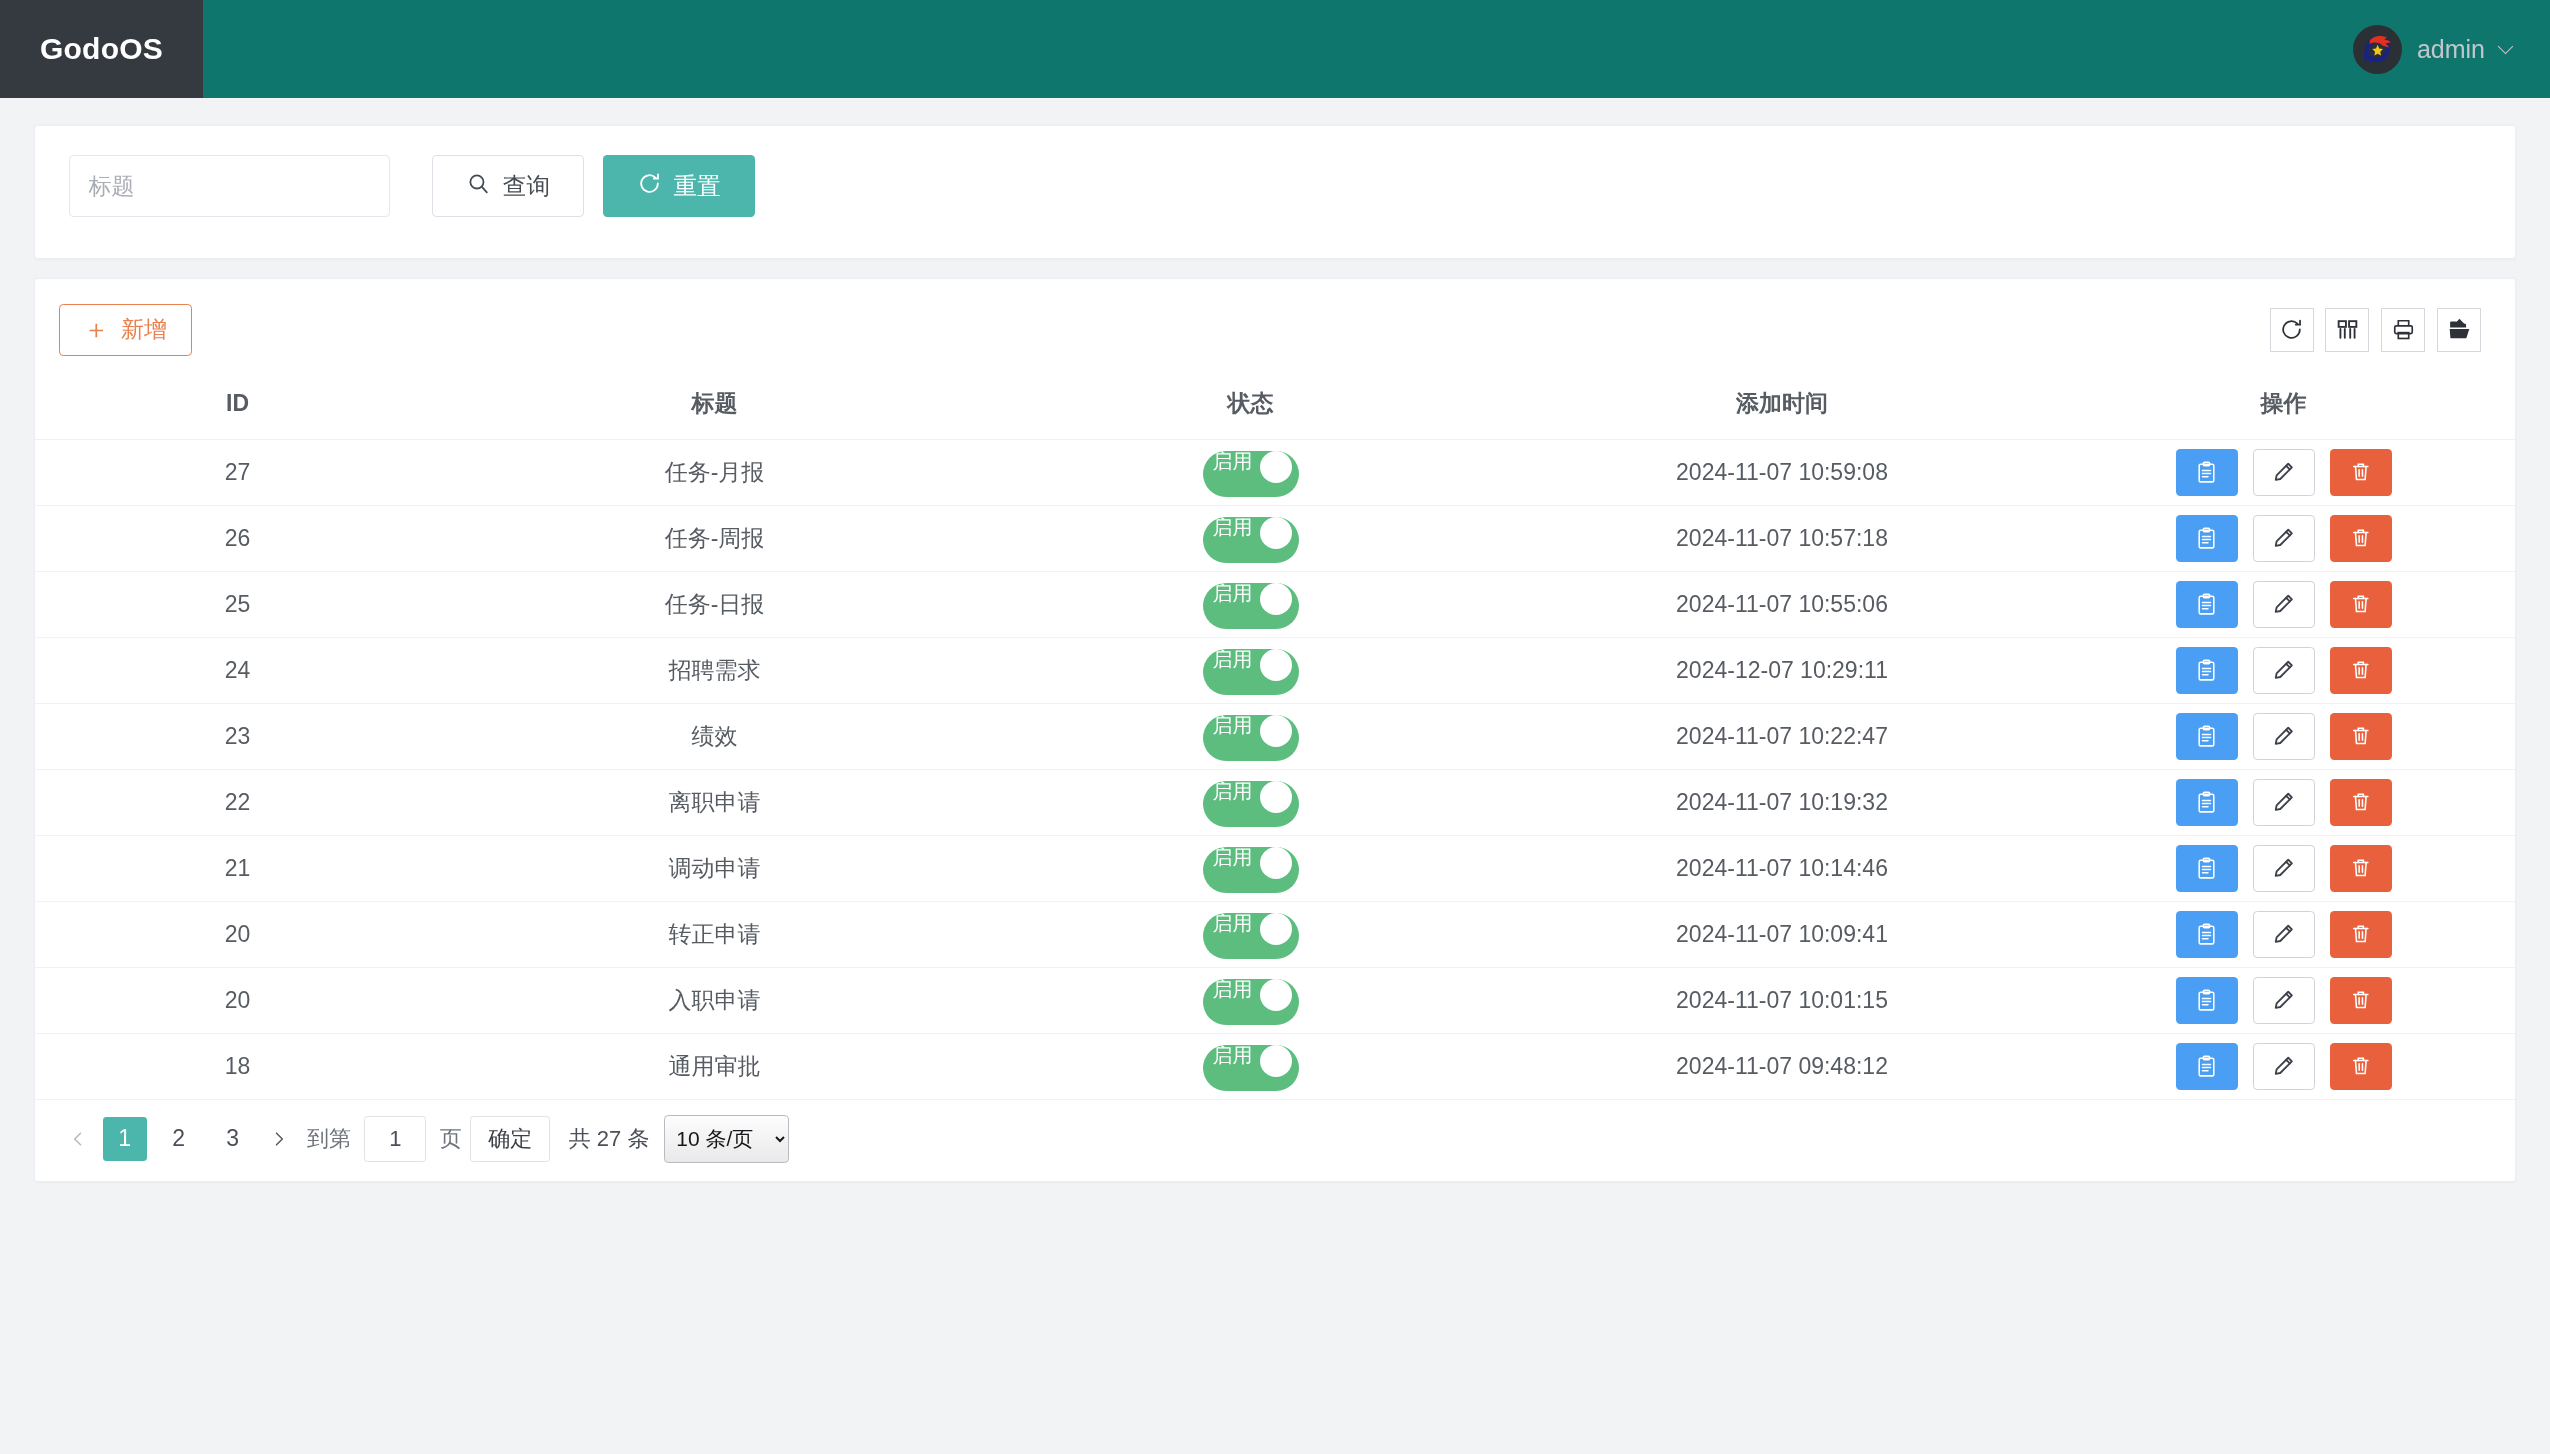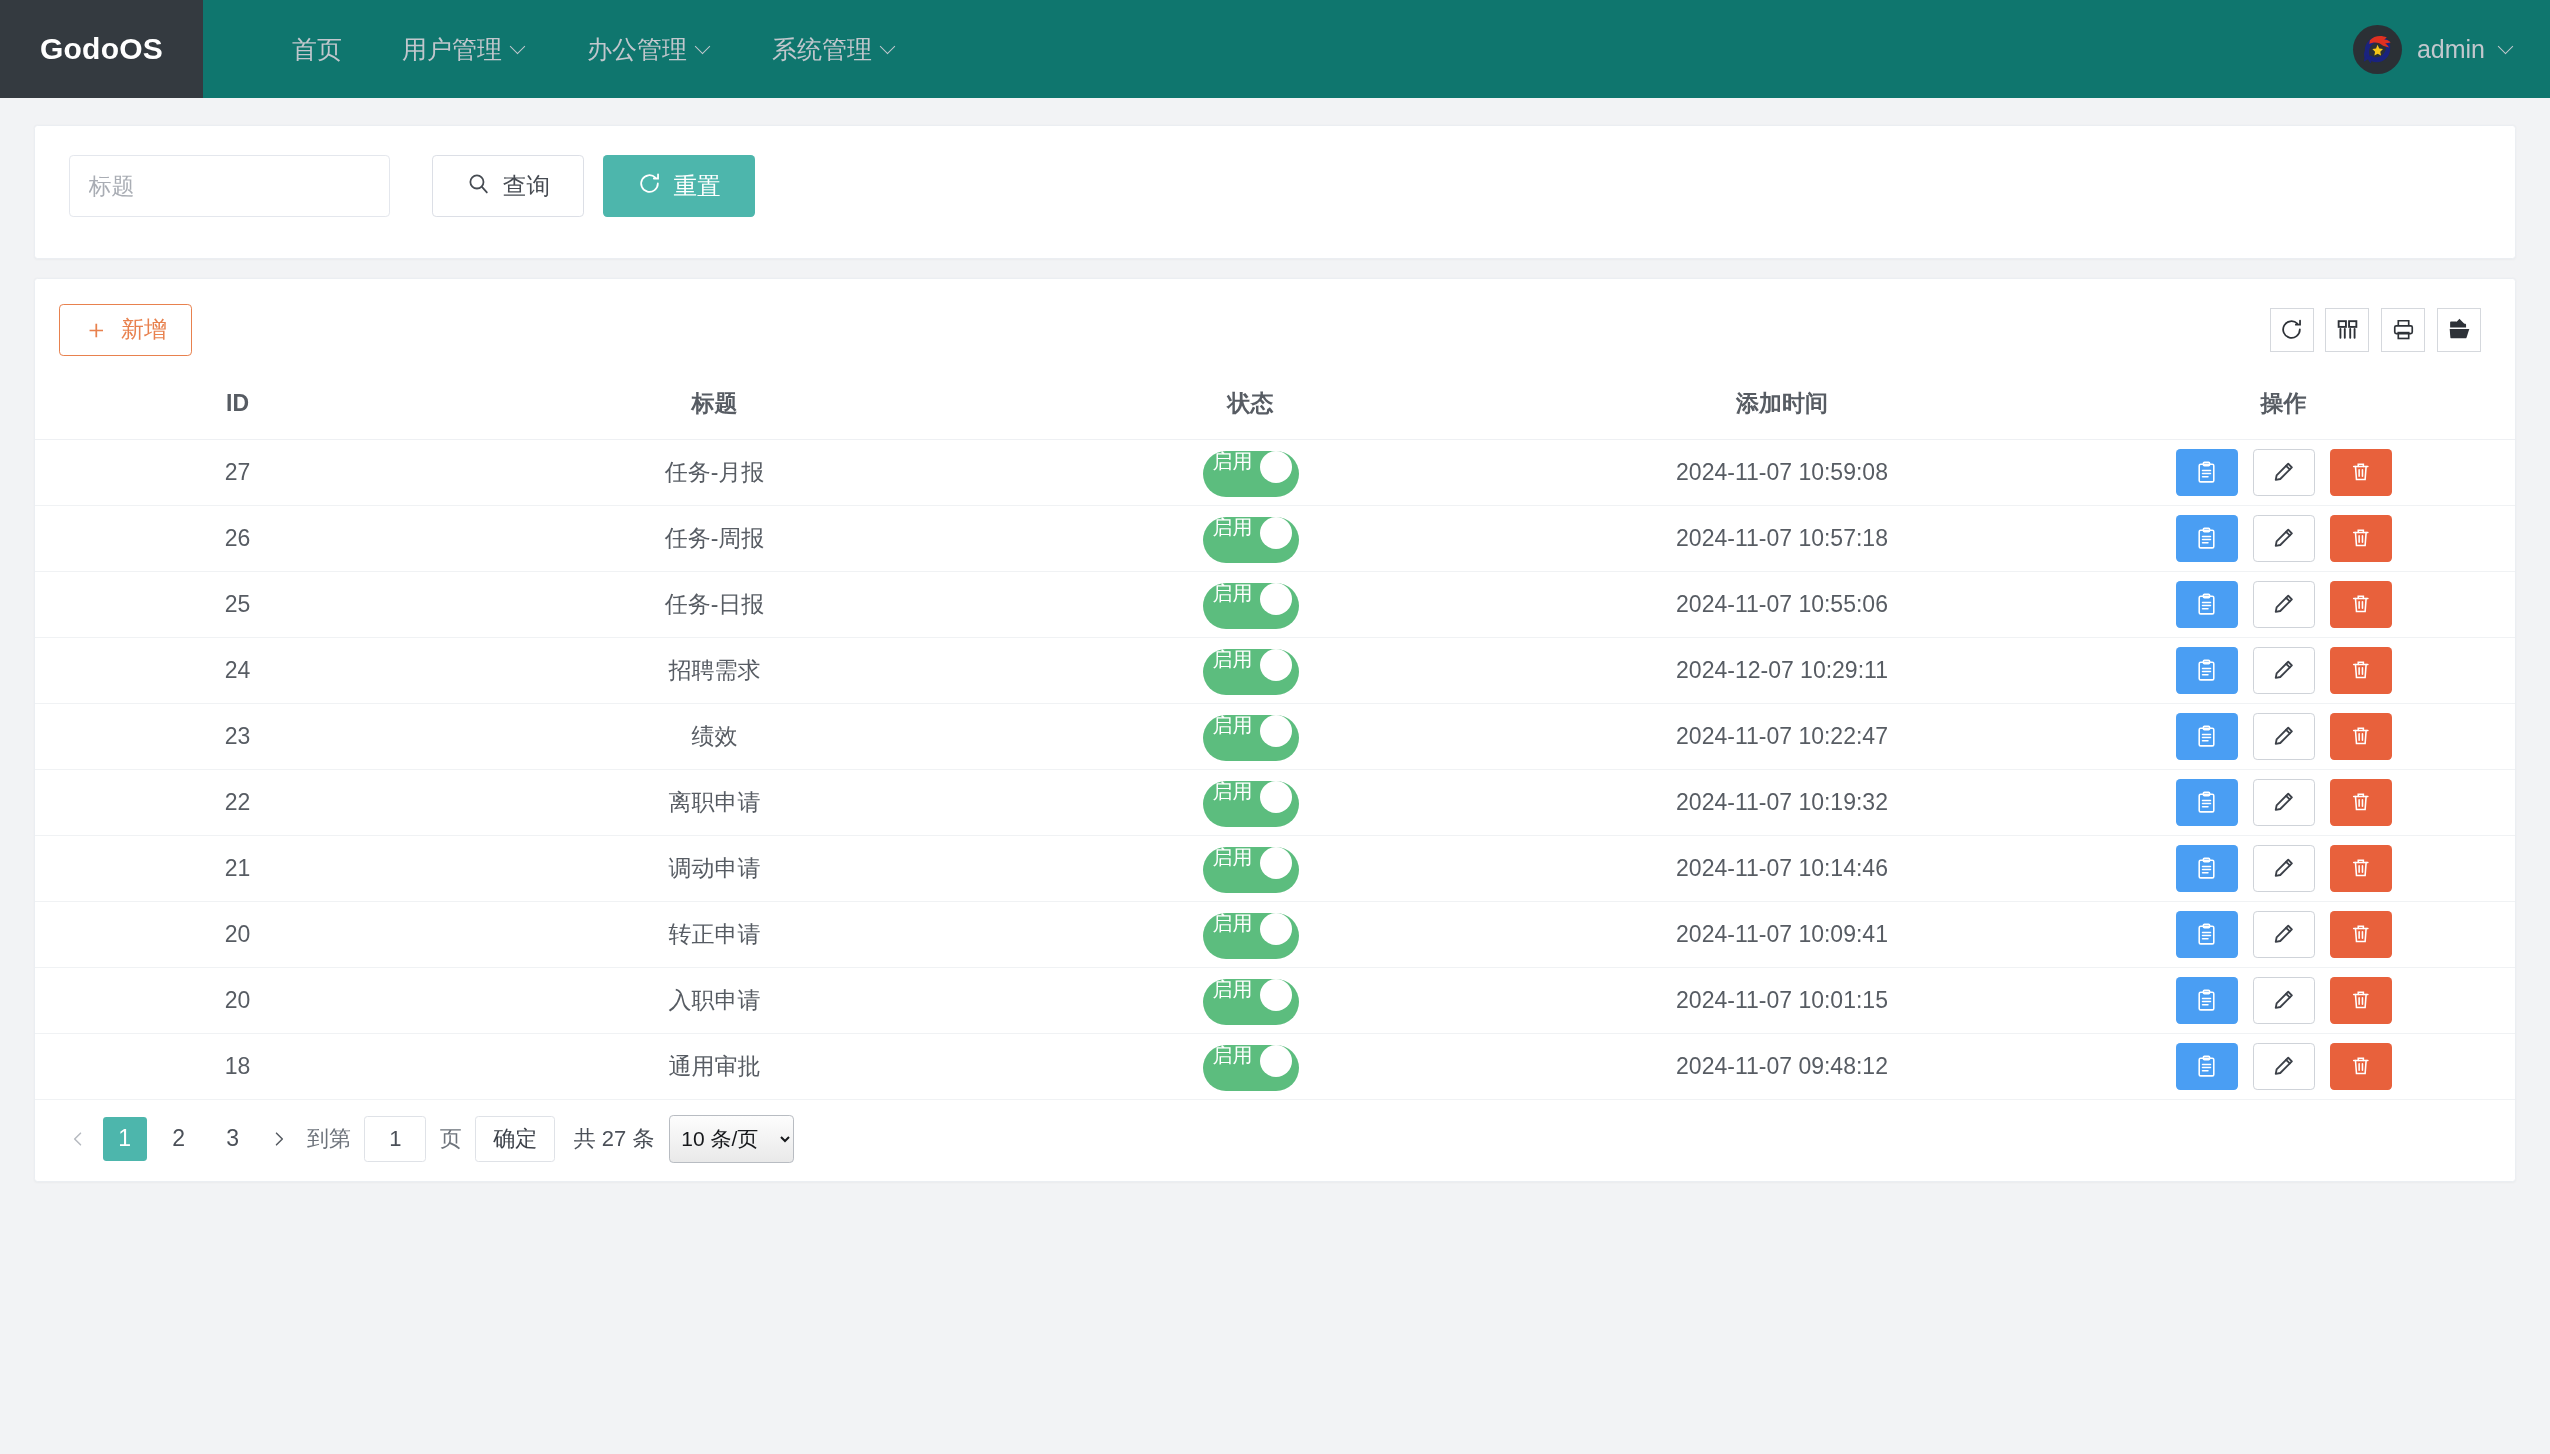--- a/index.html
+++ b/index.html
@@ -311,21 +311,20 @@
   .pg-confirm {
     height: 46px;
     padding: 0 17px;
     border: 0.8px solid #dfe2e7;
     background: #fff;
     border-radius: 3.4px;
     font-size: 22px;
     color: #3c4149;
     font-family: inherit;
     cursor: pointer;
-    margin-left: 5px;
     text-align: center;
   }
   .pg-total { margin: 0 15px 0 18.6px; font-size: 22px; color: #4b5058; }
   .pg-size {
     height: 48px;
     font-size: 21px;
     font-family: inherit;
     border: 0.8px solid #b8bcc2;
     border-radius: 4.2px;
     padding: 0 6.8px;
@@ -334,37 +333,20 @@
     cursor: pointer;
   }
 </style>
 </head>
 <body>
 
 <div class="topbar">
   <div class="logo-block">
     <span class="logo-text">GodoOS</span>
   </div>
-  <nav class="nav" id="nav-root">
-      <a class="nav-item">
-        <span>首页</span>
-      </a>
-      <a class="nav-item">
-        <span>用户管理</span>
-        <span class="caret"></span>
-      </a>
-      <a class="nav-item">
-        <span>办公管理</span>
-        <span class="caret"></span>
-      </a>
-      <a class="nav-item">
-        <span>系统管理</span>
-        <span class="caret"></span>
-      </a>
-    </nav>
   <div class="user-area">
     <span class="avatar">
       <svg viewBox="0 0 58 58">
         <path d="M14 30c0-9 7-16 16-16 5 0 9 1.5 12 4l-4 4c-3-2-6-2.5-9-2-6 1-10 6-10 12 0 2 .4 4 1.3 5.6L14 40c-.6-2-1-4.4-1-6z" fill="#1a237e"></path>
         <path d="M44 28c0 9-7 16-16 16-4 0-8-1.4-11-4l4-4c2.6 2 5.6 2.6 8.6 2 5.6-1 9.4-6 9.4-11.6 0-2-.4-3.8-1.2-5.4L43 18c.7 2.3 1 4.6 1 6.6z" fill="#1a237e"></path>
         <path d="M20 18c3-3.2 7.4-5 12-5 3 0 5.6.6 8 1.8l-3 2.4c3 .2 5.6 1.4 7.6 3.4l-6.6 1.4c2 1 3.6 2.6 4.6 4.6l-7-2c-2.6-2.6-6-4-9.6-4-2.4 0-4.6.6-6.6 1.8z" fill="#e03020"></path>
         <path d="M16 36c-2 2-3 4.6-3.2 7.4l5-3c.6 2 1.8 3.8 3.4 5l1-5.4c1.6 1.6 3.6 2.6 5.8 3l-3.6-4.6c-3.4-.2-6.4-1-8.4-2.4z" fill="#1a237e"></path>
         <path d="M29 23.5l2.1 4.3 4.4.7-3.2 3.1.8 4.4-3.9-2.1-3.9 2.1.8-4.4-3.2-3.1 4.4-.7z" fill="#f5c518"></path>
       </svg>
     </span>

